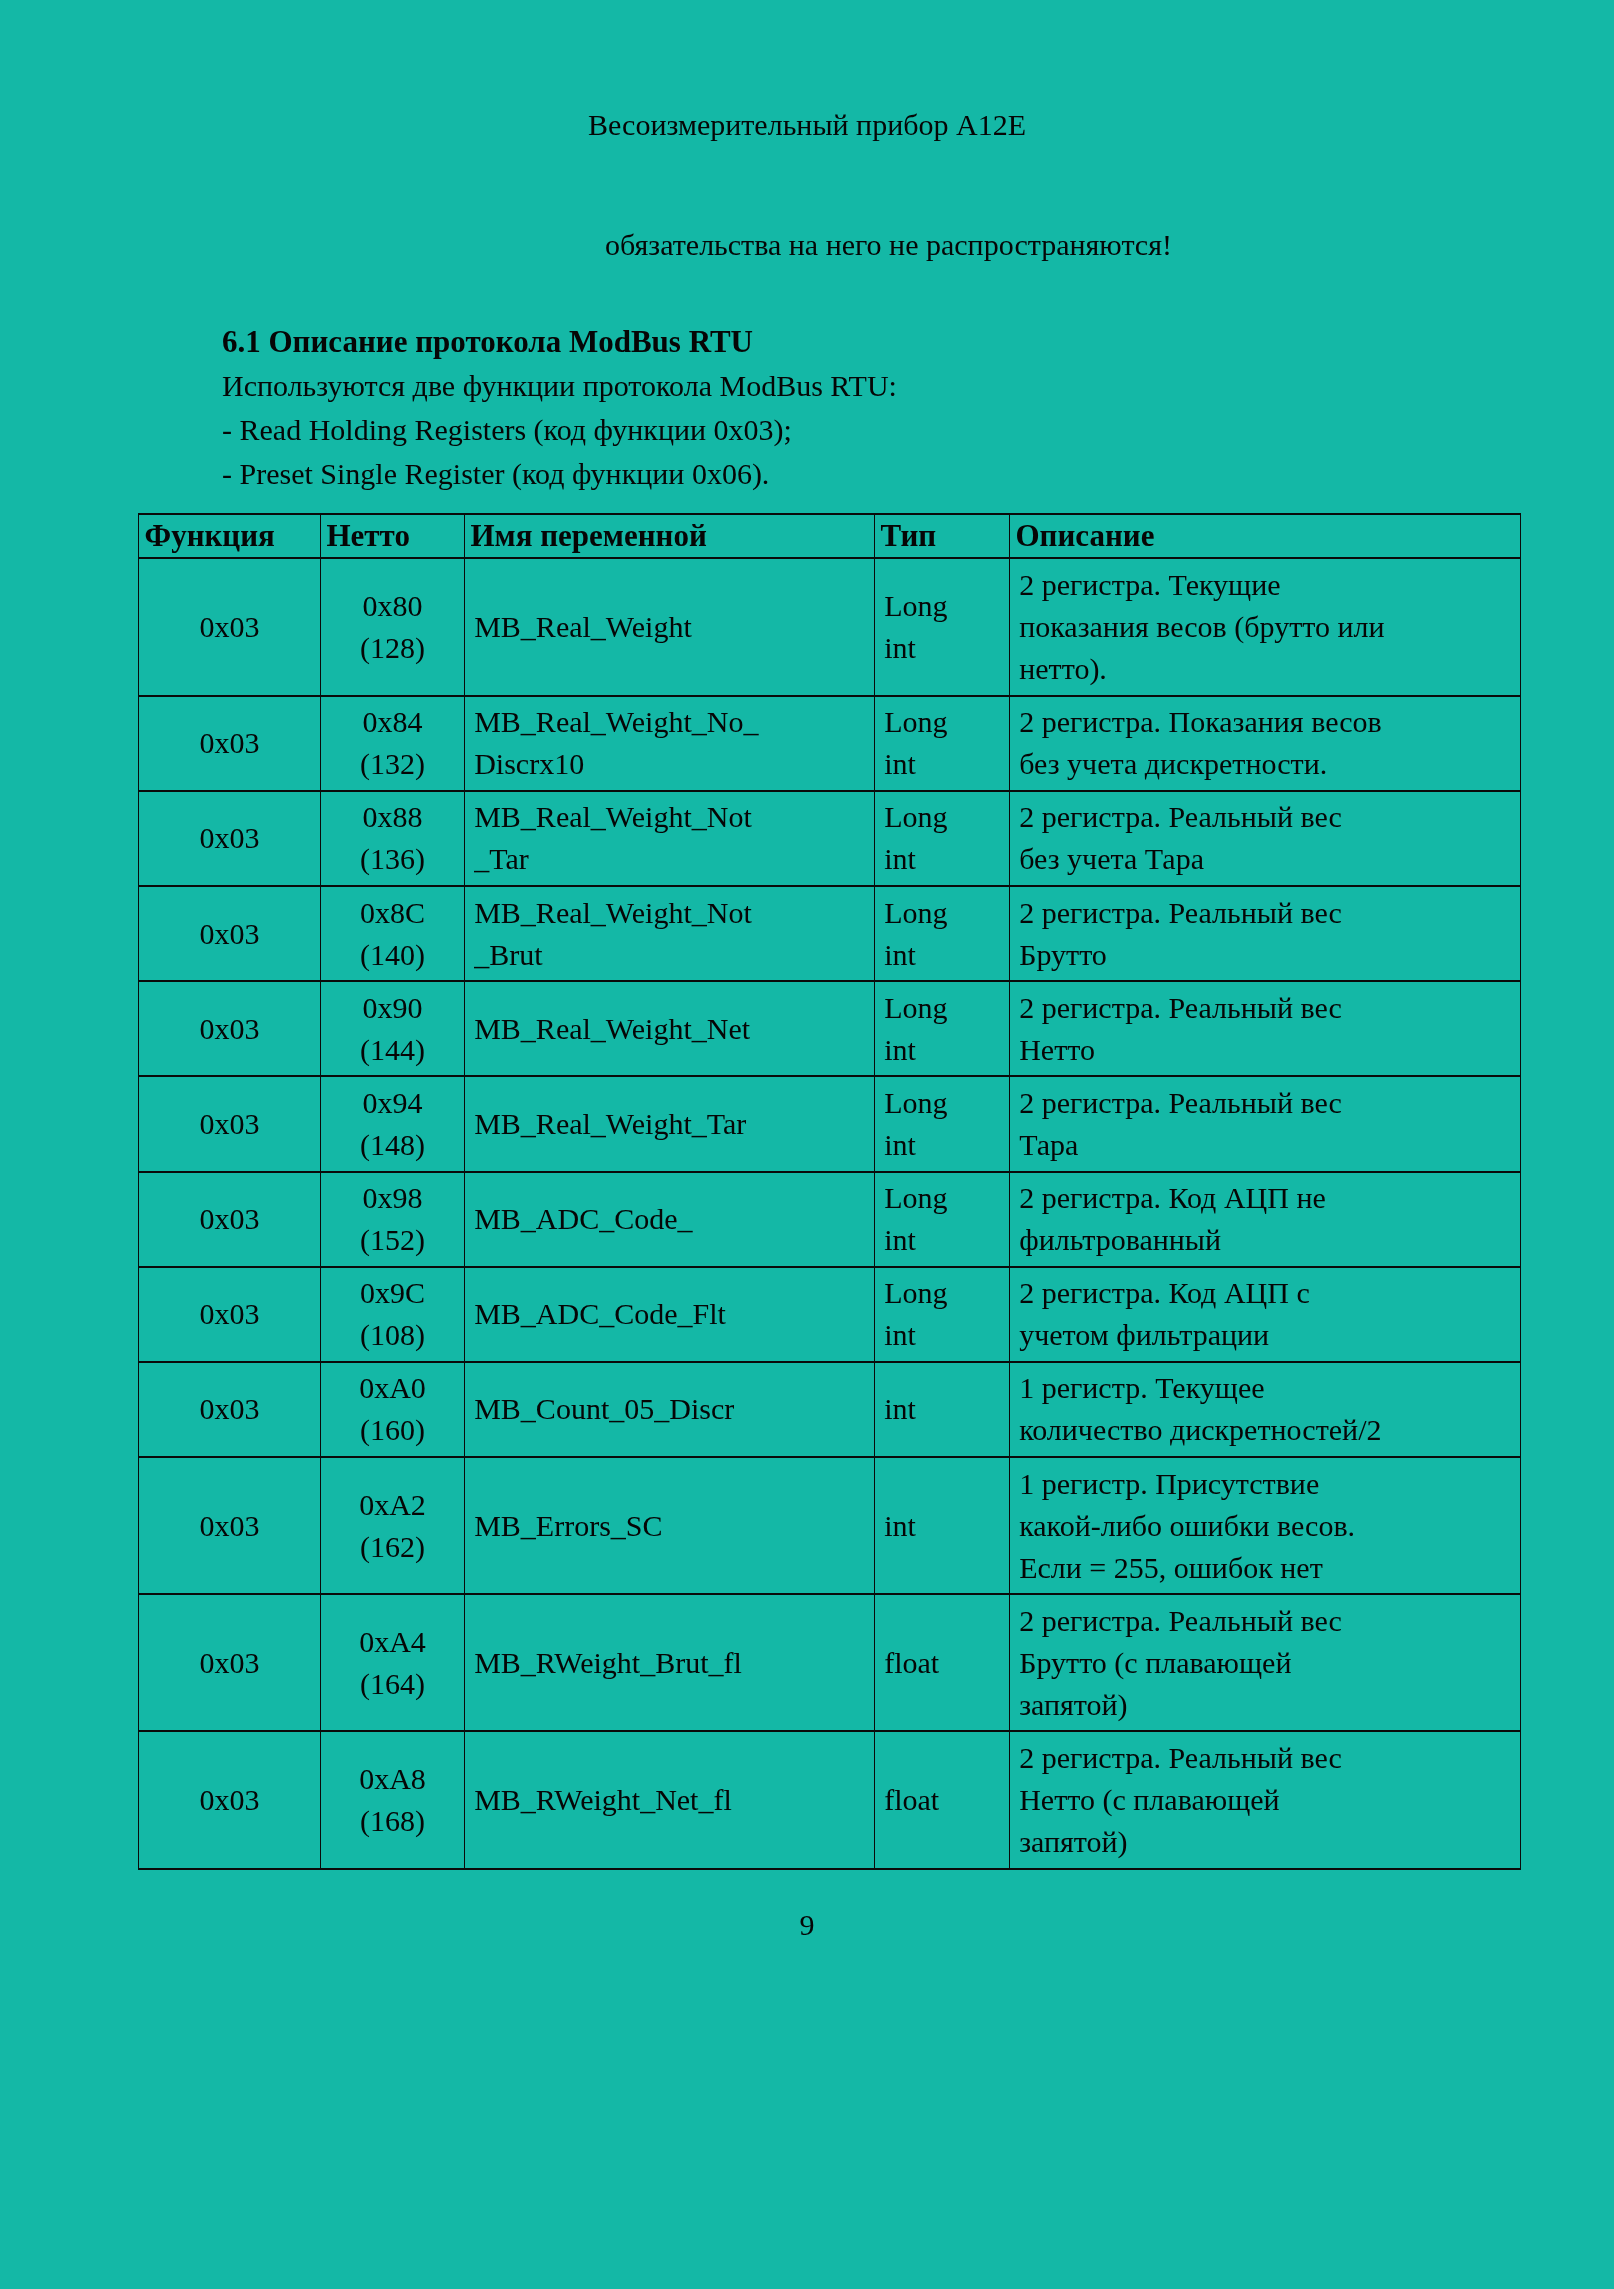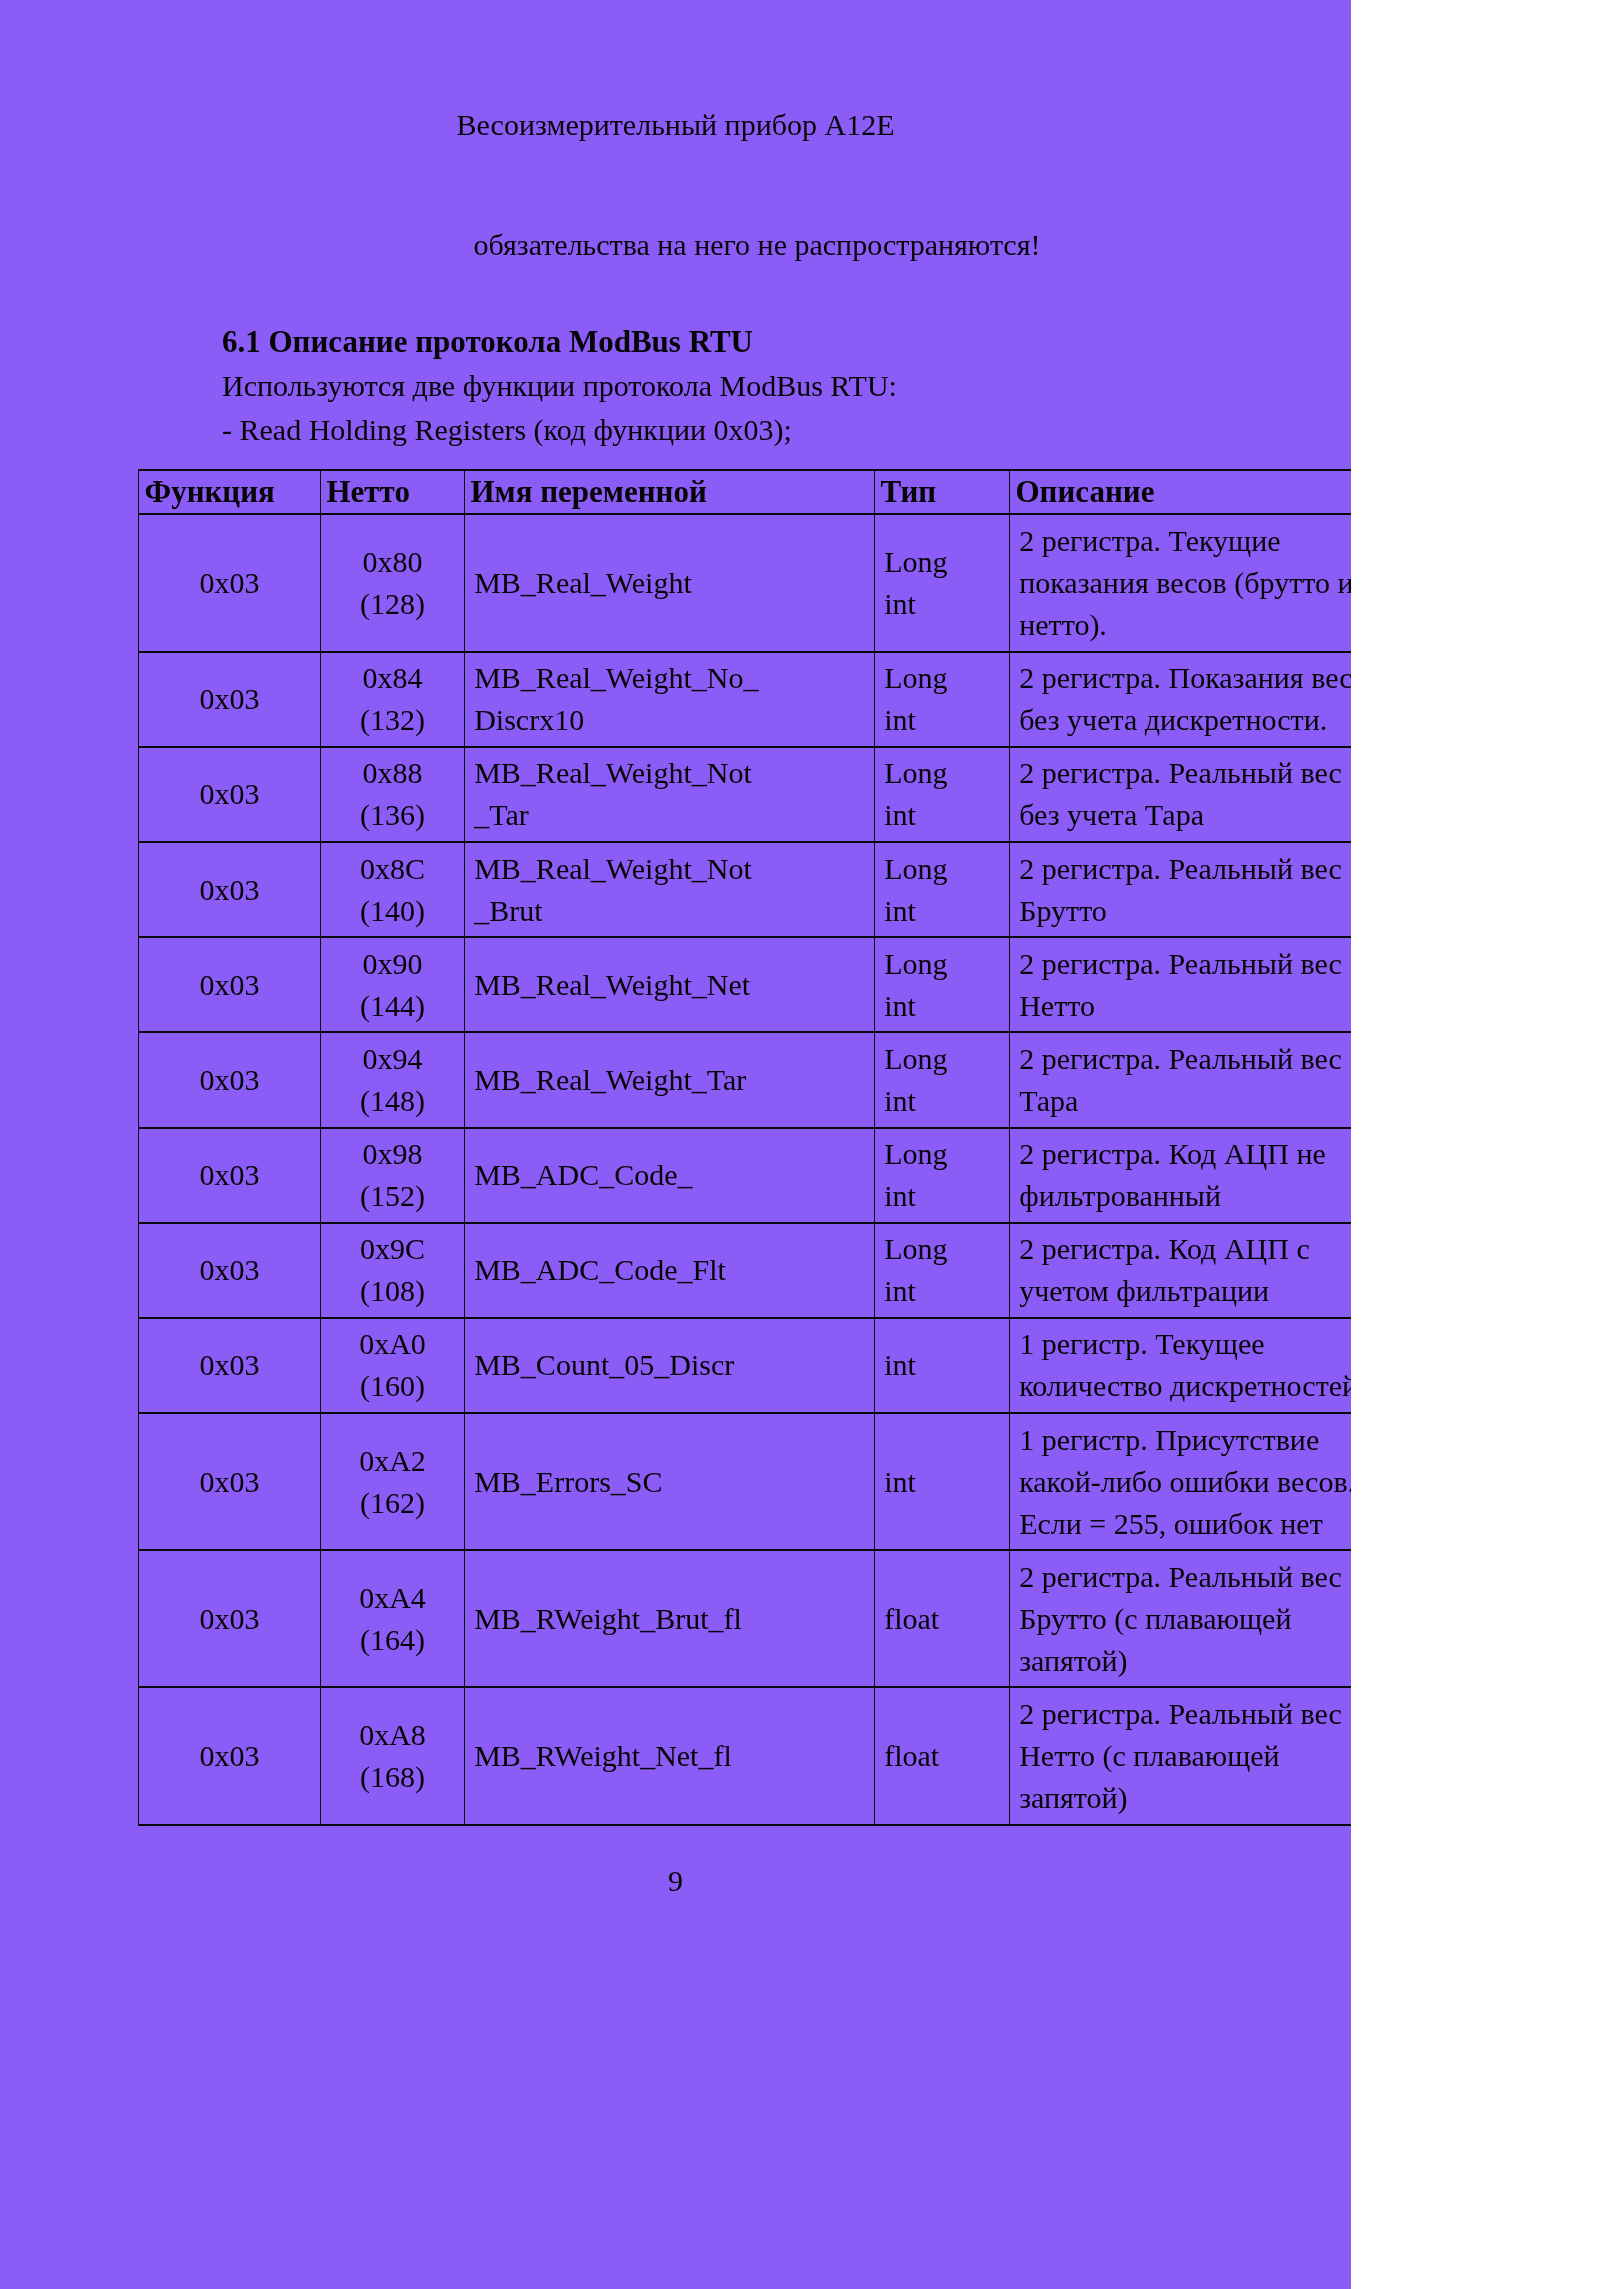--- a/index.html
+++ b/index.html
@@ -2,23 +2,23 @@
 <html style="font-size:14.8px"><head>
 <meta charset="utf-8">
 <style>
   html, body {
     margin: 0;
     padding: 0;
     background: #ffffff;
   }
   .page {
     position: relative;
-    width: 1351px;
+    width: 1614px;
     height: 2290px;
-    background: #8b5cf6;
+    background: #14b8a6;
     color: #060606;
     font-family: "Liberation Serif", "DejaVu Serif", serif;
     font-size: 30px;
     line-height: 44px;
     overflow: hidden;
     box-sizing: border-box;
   }
   .doc-title {
     padding-top: 103px;
     text-align: center;
@@ -91,20 +91,21 @@
   <div class="doc-title">Весоизмерительный прибор А12Е</div>
 
   <div class="p-intro">обязательства на него не распространяются!</div>
 
 
   <div class="h-sub">6.1 Описание протокола ModBus RTU</div>
 
 
   <div class="p-line">Используются две функции протокола ModBus RTU:</div>
   <div class="p-line">- Read Holding Registers (код функции 0x03);</div>
+  <div class="p-line">- Preset Single Register (код функции 0x06).</div>
 
   <table class="reg-table">
     <colgroup>
       <col style="width:182px">
       <col style="width:144px">
       <col style="width:410px">
       <col style="width:135px">
       <col style="width:511px">
     </colgroup>
     <thead>

